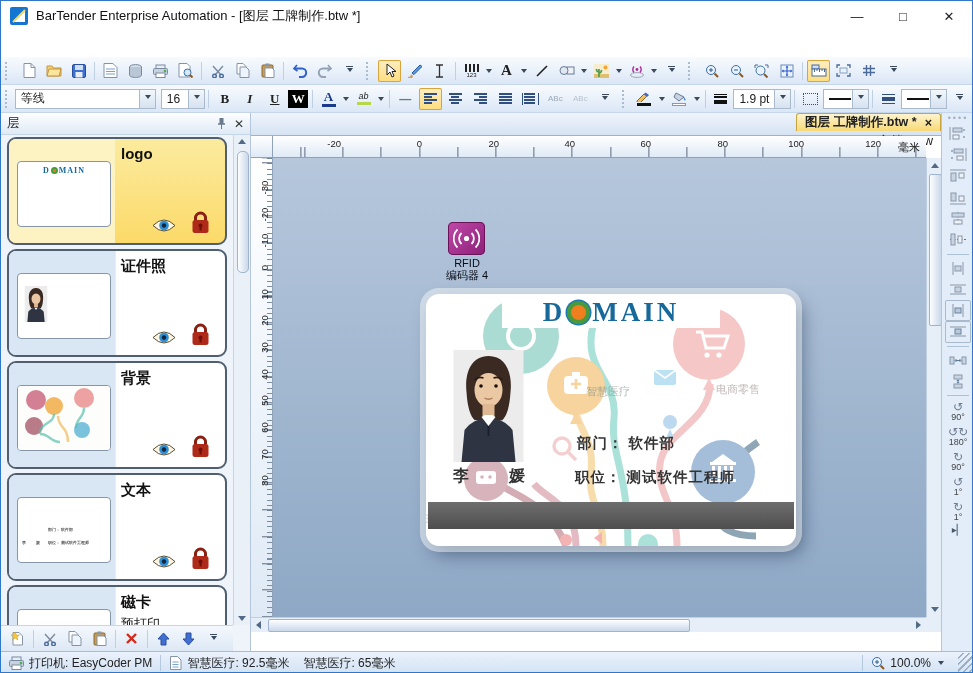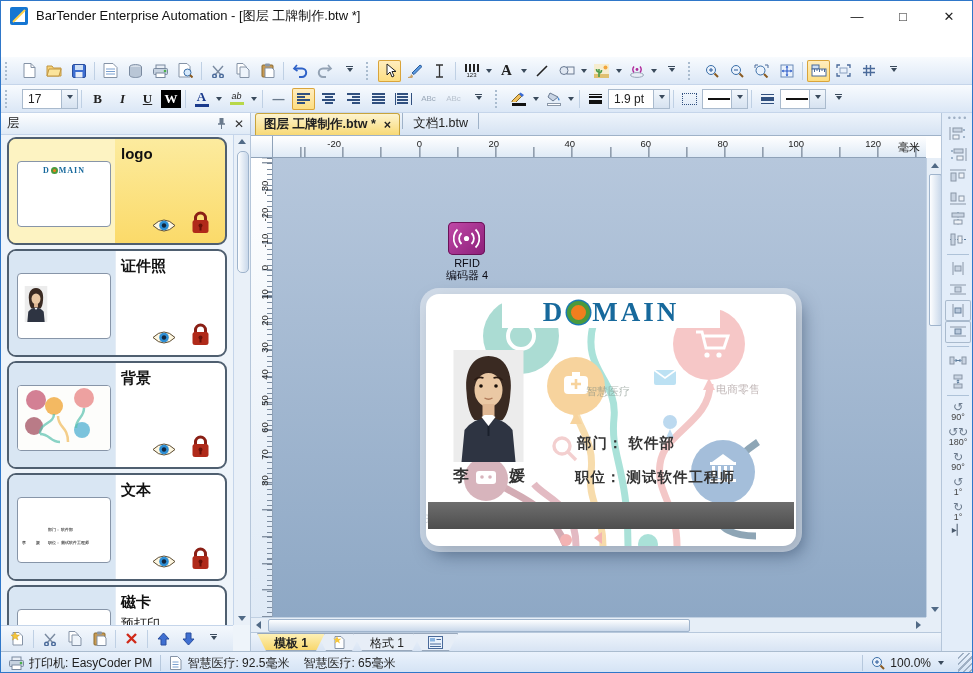--- a/index.html
+++ b/index.html
@@ -46,21 +46,21 @@
   .l-name{position:absolute;left:112px;top:6px;font-weight:bold;font-size:15px;color:#111;}
   .l-sub{position:absolute;left:112px;top:28px;font-size:13px;color:#222;}
   .thumb{position:absolute;left:8px;top:22px;width:92px;height:64px;background:#fff;border:1px solid #8795a8;border-radius:4px;overflow:hidden;}
   .l-eye{position:absolute;right:48px;bottom:9px;}
   .l-lock{position:absolute;right:14px;bottom:7px;}
   .mini-logo{display:flex;justify-content:center;align-items:center;margin-top:4px;font-weight:bold;font-size:8px;color:#17699c;letter-spacing:1px;font-family:"Liberation Serif",serif;}
   .mini-ring{width:7px;height:7px;border:2px solid #4a9a3c;border-radius:50%;background:#f07e1e;margin:0 1px;box-sizing:border-box;}
   .lp-foot{left:0;top:512px;width:232px;height:26px;background:linear-gradient(#f4f8fd,#dde8f5);border-top:1px solid #c5d5ea;display:flex;align-items:center;padding-left:4px;box-sizing:border-box;}
   
   .doc{left:250px;top:112px;width:690px;height:538px;}
-  .doctabs{left:0;top:0;width:100%;height:23px;background:linear-gradient(#eef4fb,#d6e3f3);border-bottom:1px solid #9fb2c8;display:flex;align-items:flex-start;padding-left:4px;box-sizing:border-box;}
+  .doctabs{left:0;top:0;width:100%;height:23px;background:linear-gradient(#eef4fb,#d6e3f3);border-bottom:1px solid #9fb2c8;display:flex;align-items:flex-end;padding-left:4px;box-sizing:border-box;flex-direction:column;}
   .dtab{height:21px;display:flex;align-items:center;padding:0 8px;font-size:12.5px;}
   .dtab.on{background:linear-gradient(#fdf4cf,#f8d976);border:1px solid #c8a43c;border-bottom:none;border-radius:3px 3px 0 0;font-weight:bold;}
   .dtab .x{margin-left:8px;font-weight:bold;}
   .dtab-div{width:1px;height:16px;background:#9fb2c8;margin:0 2px 2px 2px;}
   .ruler-bg{background:linear-gradient(#ffffff,#dfeaf6);}
   .hruler{left:22px;top:23px;width:653px;height:22px;border-bottom:1px solid #8fa2b8;box-sizing:border-box;position:absolute;overflow:hidden;}
   .hruler .minor{position:absolute;left:0;bottom:0;width:100%;height:5px;background:repeating-linear-gradient(90deg,#7d8 da0 0,#7d8da0 1px,transparent 1px,transparent 7.64px);background-position:1.2px 0;}
   .hruler .major{position:absolute;left:0;bottom:0;width:100%;height:10px;background:repeating-linear-gradient(90deg,#5a6a7e 0,#5a6a7e 1px,transparent 1px,transparent 38.2px);background-position:31.4px 0;}
   .rlh{position:absolute;top:2px;font-size:9.5px;color:#222;transform:translateX(-100%);}
   .runit{position:absolute;top:4px;right:6px;font-size:11px;color:#222;}
@@ -341,23 +341,29 @@
     <span class="tbtn">
         <span class="ov">
           <i></i>
           <span class="dd" style="margin:0"></span>
         </span>
       </span>
   </div>
 
   <div class="abs toolbar tb2">
     <span class="grip"></span>
+    <span class="combo" style="width:178px">
+        <span class="val">等线</span>
+        <span class="btn">
+          <span class="dd" style="margin:0"></span>
+        </span>
+      </span>
     <span style="width:6px"></span>
     <span class="combo" style="width:56px">
-        <span class="val">17</span>
+        <span class="val">16</span>
         <span class="btn">
           <span class="dd" style="margin:0"></span>
         </span>
       </span>
     <span class="sep"></span>
     <span class="tbtn">
         <span class="glyph">B</span>
       </span>
     <span class="tbtn">
         <span class="glyph" style="font-style:italic">I</span>
@@ -858,41 +864,20 @@
       <span class="sb-btn">
           <span class="tri t-lf"></span>
         </span>
       <div class="hthumb" style="width:420px;margin-left:2px"></div>
       <span class="sb-btn" style="margin-left:auto">
           <span class="tri t-rt"></span>
         </span>
     </div>
     <div class="abs hs-corner"></div>
 
-    <div class="abs ttabs">
-      <span class="ttab on" style="margin-left:0">
-          <span>模板 1</span>
-        </span>
-      <span class="ttab ico">
-          <svg class="ic" width="14" height="14">
-            <path d="M3 1.5h6l3 3V13.5H3z" fill="#fff" stroke="#8593a6"></path>
-            <path d="M3.5 4 5 1.2l1.4 2.8 3-0.4L7 5.8l1 2.8L5.2 6.8 2.6 8.6l1-2.8L1 3.6z" fill="#f6c63a"></path>
-          </svg>
-        </span>
-      <span class="ttab">
-          <span>格式 1</span>
-        </span>
-      <span class="ttab ico">
-          <svg class="ic" width="15" height="13">
-            <rect x=".5" y=".5" width="14" height="12" fill="#eaf2fc" stroke="#4a6a9a"></rect>
-            <rect x="2" y="2" width="5" height="3.5" fill="#8ab4e0"></rect>
-            <path d="M8.5 3.5H13M2 8h11M2 10.5h11" stroke="#4a6a9a" fill="none"></path>
-          </svg>
-        </span>
-    </div>
   </div>
 
   <div class="abs rdock">
     <span class="dockgrip">••••</span>
     <span class="dk">
         <svg class="ic" width="18" height="15">
           <path d="M1 1v13" stroke="#8a97a8"></path>
           <rect x="4" y="2" width="9" height="4" fill="#c9d4e2" stroke="#8a97a8"></rect>
           <rect x="4" y="9" width="6" height="4" fill="#eef2f7" stroke="#8a97a8"></rect>
           <path d="M16 4h-2M16 11h-2" stroke="#5a7a9a"></path>

